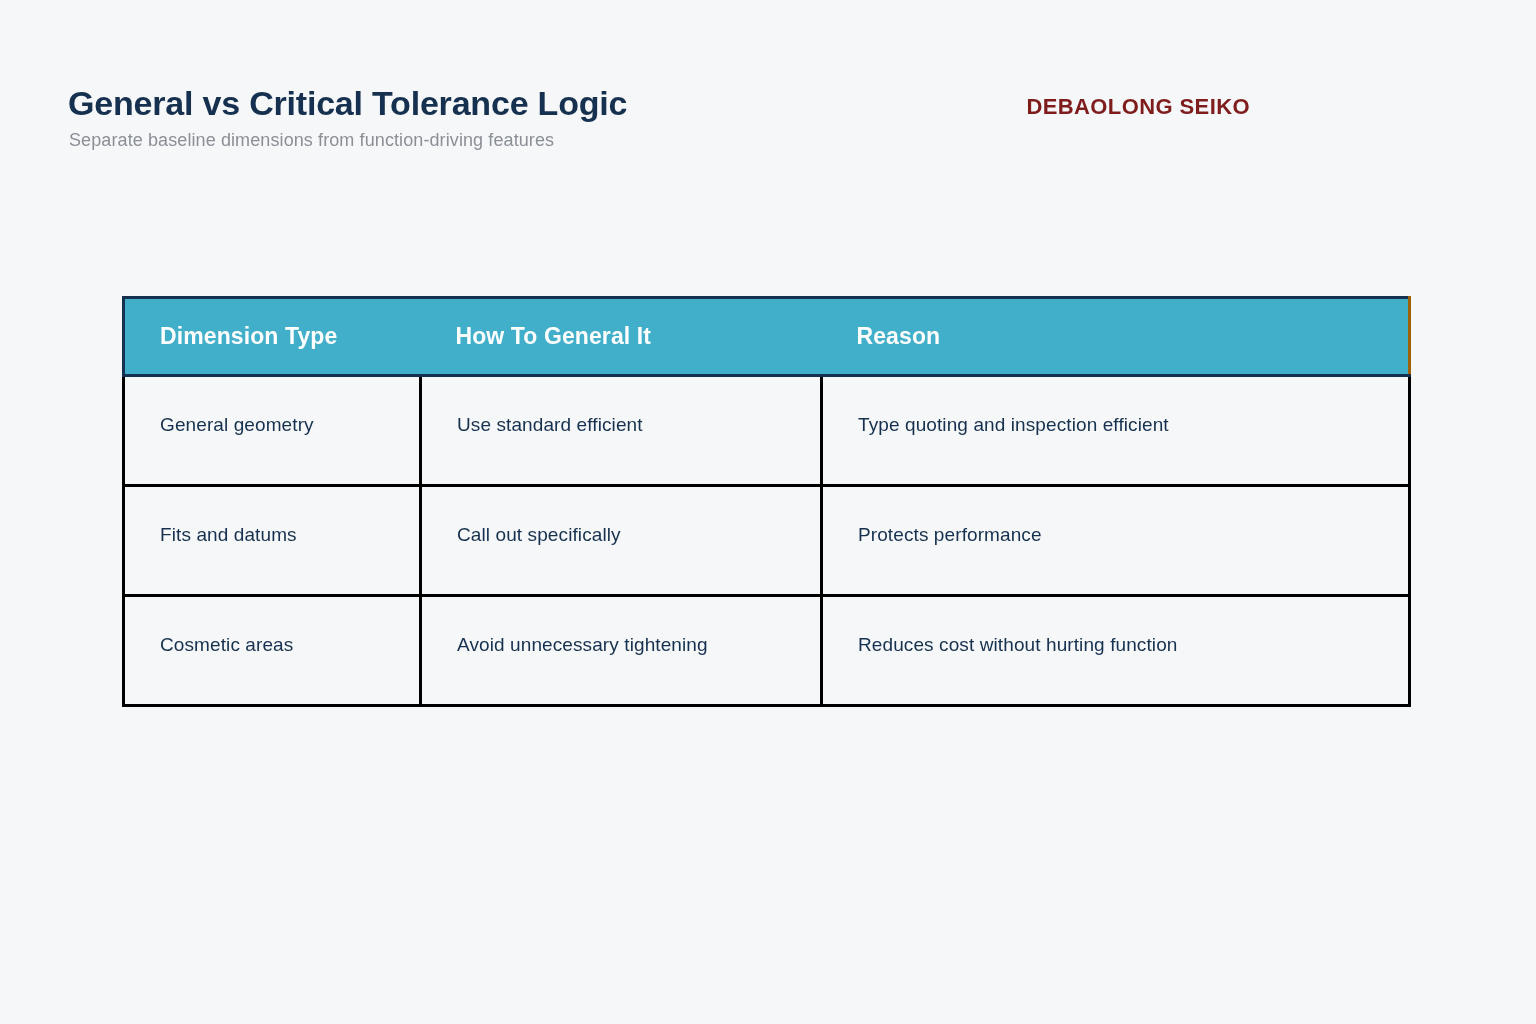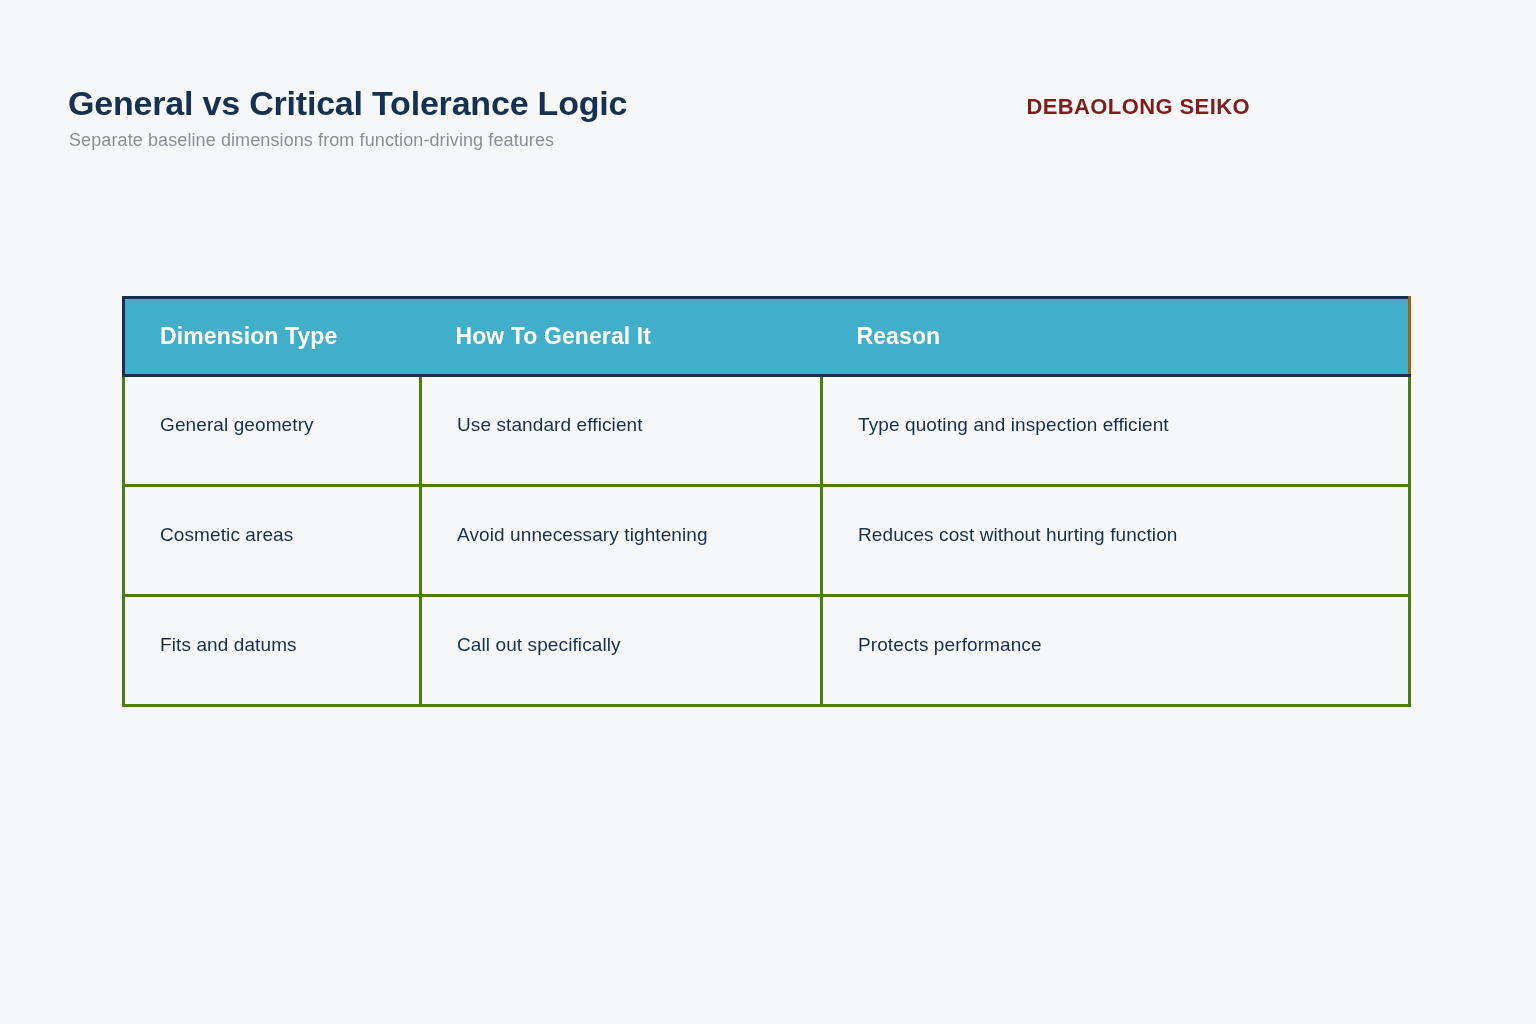--- a/index.html
+++ b/index.html
@@ -91,21 +91,21 @@
 
   table.matrix tbody td {
     background: #f6f7f9;
     color: #16314f;
     font-size: 19px;
     font-weight: normal;
     text-align: left;
     padding: 0 22px 12px 35px;
     height: 110px;
     box-sizing: border-box;
-    border: 3px solid #4d7c0f;
+    border: 3px solid #000000;
     vertical-align: middle;
     letter-spacing: 0.1px;
   }
 </style>
 </head>
 <body>
 
 <div class="header">
   <div class="title">General vs Critical Tolerance Logic</div>
   <div class="subtitle">Separate baseline dimensions from function-driving features</div>
@@ -126,24 +126,24 @@
         <th class="last">Reason</th>
       </tr>
     </thead>
     <tbody>
       <tr>
         <td>General geometry</td>
         <td>Use standard efficient</td>
         <td>Type quoting and inspection efficient</td>
       </tr>
       <tr>
+        <td>Fits and datums</td>
+        <td>Call out specifically</td>
+        <td>Protects performance</td>
+      </tr>
+      <tr>
         <td>Cosmetic areas</td>
         <td>Avoid unnecessary tightening</td>
         <td>Reduces cost without hurting function</td>
-      </tr>
-      <tr>
-        <td>Fits and datums</td>
-        <td>Call out specifically</td>
-        <td>Protects performance</td>
       </tr>
     </tbody>
   </table>
 </div>
 
 </body></html>

